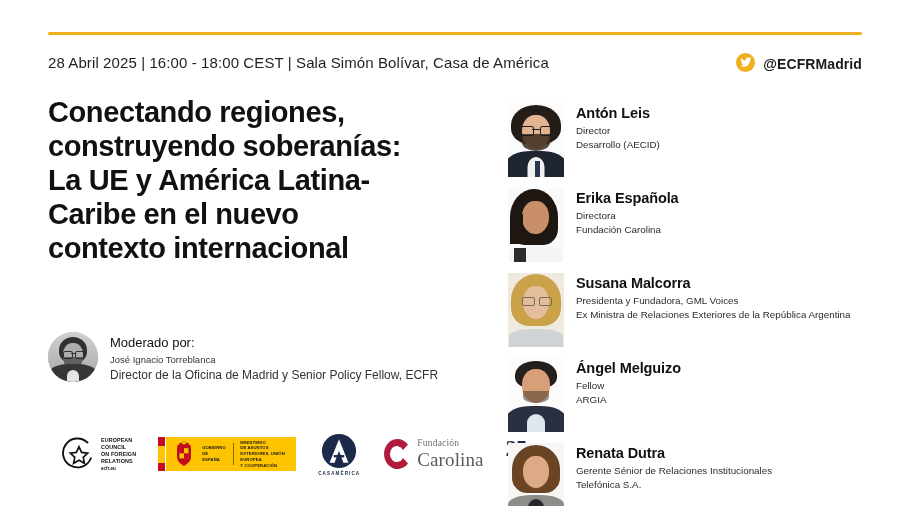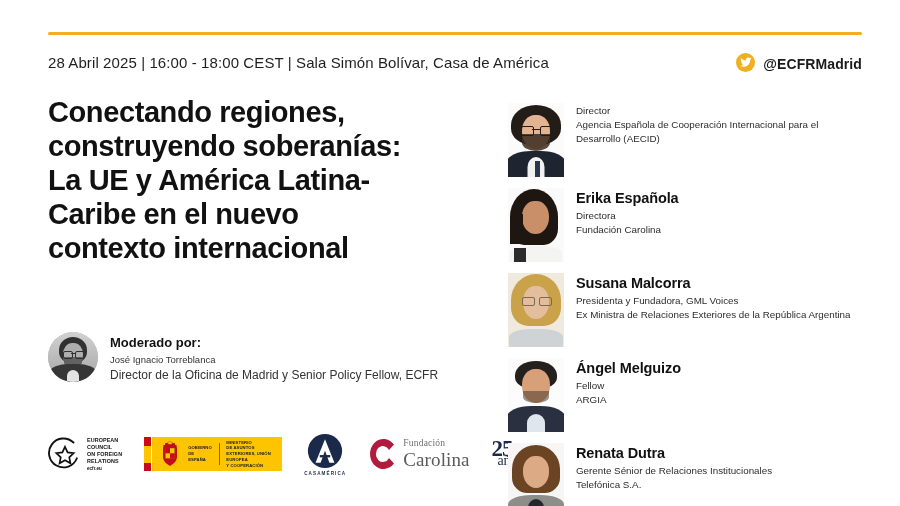--- a/index.html
+++ b/index.html
@@ -47,27 +47,27 @@
   .moderator{
     position:absolute;left:48px;top:332px;width:420px;
     display:flex;align-items:flex-start;gap:12px;
   }
   .mod-avatar{
     width:50px;height:50px;border-radius:50%;flex:none;
     overflow:hidden;position:relative;background:#b9bcbe;
     filter:grayscale(1);
   }
   .mod-text{padding-top:3px;}
-  .mod-title{font-size:13px;font-weight:700;color:#121212;margin-bottom:3px;}
+  .mod-title{font-size:13px;font-weight:400;color:#121212;margin-bottom:3px;}
   .mod-name{font-size:9.5px;color:#333;line-height:1.45;}
   .mod-role{font-size:12px;color:#333;line-height:1.45;}
 
   
   .logos{
-    position:absolute;left:48px;top:428px;height:52px;
+    position:absolute;left:62px;top:428px;height:52px;
     display:flex;align-items:center;gap:22px;
   }
   .logo{display:flex;align-items:center;flex:none;}
 
   
   .ecfr{gap:5px;}
   .ecfr-mark{width:34px;height:34px;flex:none;}
   .ecfr-txt{font-size:5.4px;font-weight:700;line-height:1.28;color:#111;letter-spacing:.1px;}
   .ecfr-url{font-size:4.6px;font-weight:700;color:#111;margin-top:1px;}
 
@@ -266,22 +266,22 @@
           <div class="beard" style="left:14px;top:31px;width:28px;height:17px;background:#3a2a1e;opacity:.85;"></div>
           <div class="lens" style="left:13px;top:23px;width:11px;height:8px;border-color:#1d1d1d;"></div>
           <div class="lens" style="left:32px;top:23px;width:11px;height:8px;border-color:#1d1d1d;"></div>
           <div class="glasses" style="left:24px;top:26px;width:8px;background:#1d1d1d;"></div>
           <div class="body" style="width:58px;height:26px;background:#1e2430;"></div>
           <div class="shirt" style="width:17px;height:20px;background:#f1f1ef;"></div>
           <div style="position:absolute;bottom:0;left:27px;width:5px;height:16px;background:#2a3550;"></div>
         </div>
       </div>
       <div class="sp-info">
+        <div class="sp-name">Antón Leis</div>
         <div class="sp-line">Director</div>
-        <div class="sp-line">Agencia Española de Cooperación Internacional para el</div>
         <div class="sp-line">Desarrollo (AECID)</div>
       </div>
     </div>
 
     <div class="speaker">
       <div class="sp-photo">
         <div class="ph">
           <div class="bg" style="background:#fafafa;"></div>
           <div class="hair" style="left:2px;top:1px;width:48px;height:56px;background:#1d1611;border-radius:50% 50% 30% 30%;"></div>
           <div class="face" style="left:14px;top:13px;width:27px;height:33px;background:#c98f69;"></div>

